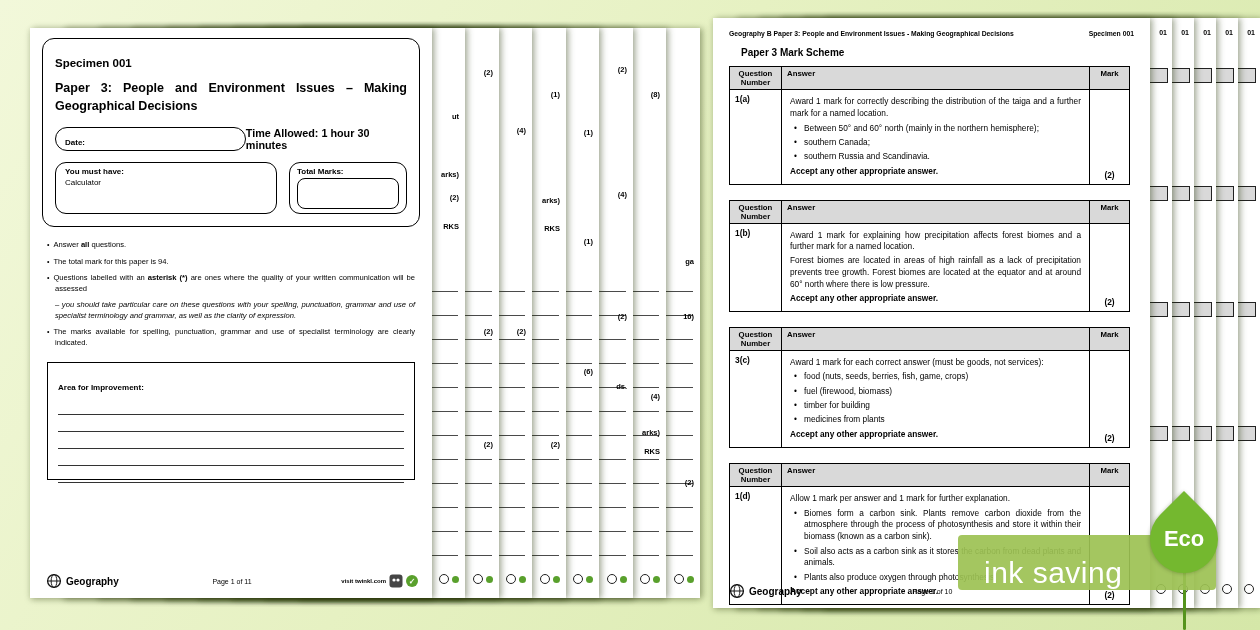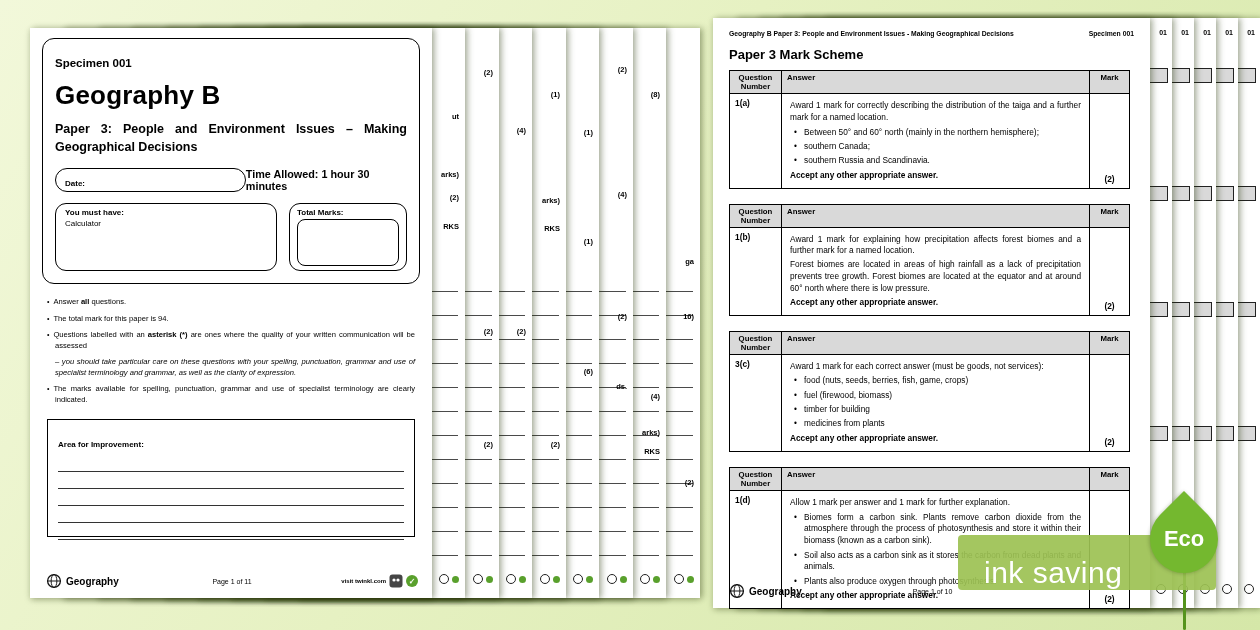--- a/index.html
+++ b/index.html
@@ -26,21 +26,21 @@
   .name-box{border:1.6px solid #000;border-radius:13px;height:26px;padding:3px 9px}
   .lbl8{font-weight:700;font-size:8px}
   .t8{font-size:8px}
   .qual-row{display:flex;justify-content:space-between;margin-top:8px}
   .b11{font-weight:700;font-size:11.5px;line-height:1.25}
   .subject{font-size:26px;font-weight:700;margin-top:10px;letter-spacing:.2px}
   .paper-title{font-size:12.5px;font-weight:700;margin-top:10px;line-height:1.4;text-align:justify}
   .date-row{display:flex;justify-content:space-between;align-items:center;margin-top:12px}
   .date-box{width:198px;height:24px;border:1.6px solid #000;border-radius:12px;padding:3px 9px}
   .time-allowed{font-weight:700;font-size:10.8px}
-  .req-row{display:flex;justify-content:space-between;gap:12px;margin-top:11px;height:68px}
+  .req-row{display:flex;justify-content:space-between;gap:12px;margin-top:11px;height:52px}
   .musthave-box{flex:1;border:1.6px solid #000;border-radius:11px;padding:4px 9px}
   .musthave-box .t8{margin-top:2px}
   .totalmarks-box{width:118px;border:1.6px solid #000;border-radius:11px;padding:4px 7px;display:flex;flex-direction:column}
   .tm-inner{flex:1;margin-top:2px;border:1.2px solid #000;border-radius:8px}
   .instructions{margin:12px 17px 0}
   .ins-head{font-weight:700;font-size:9px;margin-bottom:3px}
   .ins{font-size:7.6px;line-height:1.45;margin-top:5px;text-align:justify;padding-left:8px;text-indent:-8px}
   .ins::before{content:"•";margin-right:4px;font-size:7px}
   .ins-italic{font-style:italic;padding-left:8px;text-indent:0}
   .ins-italic::before{content:none}
@@ -56,21 +56,21 @@
   .check-badge{width:12px;height:12px;background:#59a02c;border-radius:50%;color:#fff;font-size:8px;
                display:inline-flex;align-items:center;justify-content:center;font-weight:700}
 
   
   .stack-right{position:absolute;left:713px;top:18px;width:547px;height:612px}
   .stack-right .page{width:437px;height:590px}
   .fan-tab{position:absolute;top:11px;right:5px;font-size:7px;font-weight:700}
   .mk-box{position:absolute;right:4px;width:26px;height:15px;background:#d9d9d9;border:1px solid #222}
   .ms{padding:12px 16px;z-index:20}
   .ms-header{display:flex;justify-content:space-between;font-size:6.8px;font-weight:700;gap:10px}
-  .ms-title{font-size:13px;font-weight:700;margin:10px 0 8px}
+  .ms-title{font-size:10px;font-weight:700;margin:10px 12px 8px}
   .ms-table{border-collapse:collapse;width:calc(100% - 4px);margin-bottom:15px;table-layout:fixed}
   .ms-table th,.ms-table td{border:1.1px solid #000;vertical-align:top}
   .ms-table th{background:#d9d9d9;font-size:7.8px;font-weight:700;padding:2px 5px;text-align:left}
   th.col-q{width:52px;text-align:center}
   th.col-m{width:40px;text-align:center}
   .cell-q{font-weight:700;font-size:8.4px;padding:4px 5px}
   .cell-a{font-size:8.3px;line-height:1.42;padding:4px 8px}
   .cell-a p{margin:2px 0;text-align:justify}
   .cell-a ul{list-style:none;margin:3px 0 3px 4px}
   .cell-a li{position:relative;padding-left:10px;margin:2.5px 0;text-align:justify}
@@ -178,21 +178,20 @@
           <span class="dot-circle"></span>
           <span class="dot-green"></span>
         </div>
     </div>
 
     <div class="page cover" style="left:0">
       <div class="cover-border">
         <div class="qual-row">
           <div class="b11">Specimen 001</div>
         </div>
-        <h1 class="subject">Geography B</h1>
         <h2 class="paper-title">Paper 3: People and Environment Issues – Making Geographical Decisions</h2>
         <div class="date-row">
           <div class="date-box">
             <span class="lbl8">Date:</span>
           </div>
           <div class="time-allowed">Time Allowed: 1 hour 30 minutes</div>
         </div>
         <div class="req-row">
           <div class="musthave-box">
             <div class="lbl8">You must have:</div>

